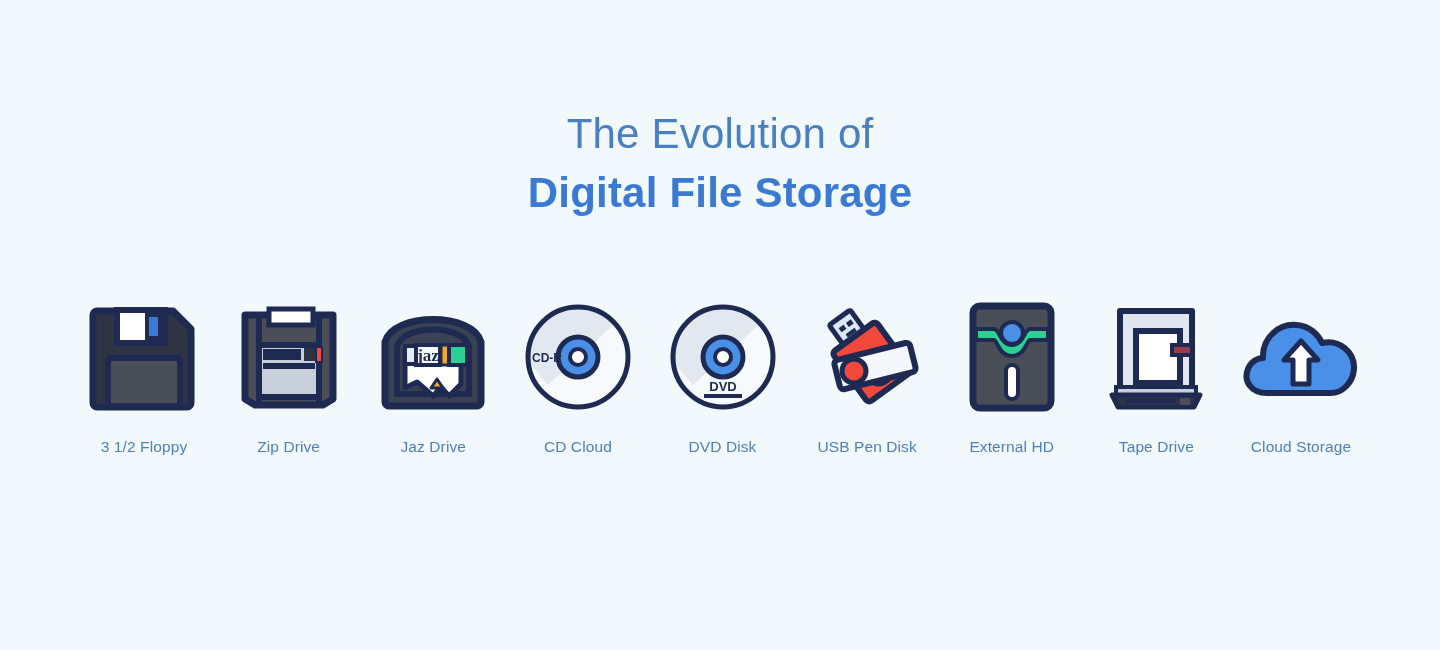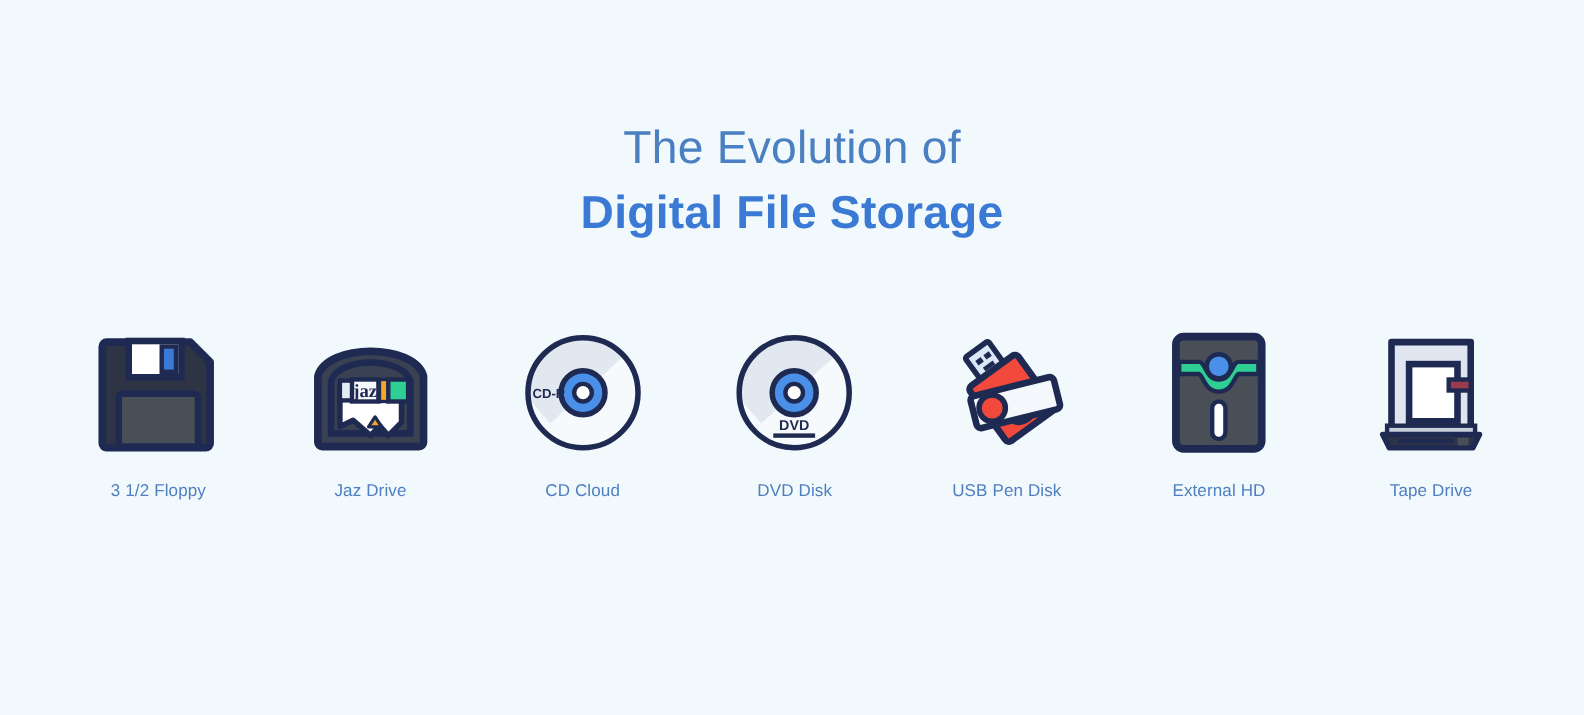--- a/index.html
+++ b/index.html
@@ -93,20 +93,36 @@
         <svg width="108" height="108" viewBox="0 0 108 108">
           <path d="M7 8 h76 l18 18 v74 a4 4 0 0 1 -4 4 H7 a4 4 0 0 1 -4 -4 V12 a4 4 0 0 1 4 -4 z" fill="#2e3444" stroke="#1e2a52" stroke-width="7" stroke-linejoin="round"></path>
           <rect x="27" y="7" width="48" height="33" fill="#ffffff" stroke="#1e2a52" stroke-width="6"></rect>
           <rect x="57" y="12" width="13" height="23" fill="#3b7ad4" stroke="#1e2a52" stroke-width="4"></rect>
           <rect x="18" y="55" width="72" height="48" rx="3" fill="#4a4f57" stroke="#1e2a52" stroke-width="6"></rect>
         </svg>
       </div>
       <div class="caption">3 1/2 Floppy</div>
     </div>
 
+    <div class="item">
+      <div class="art">
+        <svg width="104" height="112" viewBox="0 0 104 112">
+          <path d="M8 14 h88 v84 l-10 6 H18 l-10 -6 z" fill="#4a4f57" stroke="#1e2a52" stroke-width="7" stroke-linejoin="round"></path>
+          <path d="M22 12 v92" stroke="#1e2a52" stroke-width="6"></path>
+          <path d="M82 12 v92" stroke="#1e2a52" stroke-width="6"></path>
+          <rect x="32" y="8" width="44" height="16" fill="#ffffff" stroke="#1e2a52" stroke-width="5"></rect>
+          <rect x="22" y="44" width="60" height="52" fill="#c7cfda" stroke="#1e2a52" stroke-width="6"></rect>
+          <rect x="26" y="48" width="38" height="11" fill="#1e2a52"></rect>
+          <rect x="26" y="62" width="52" height="6" fill="#1e2a52"></rect>
+          <rect x="67" y="47" width="11" height="13" fill="#2e3444"></rect>
+          <rect x="79" y="46" width="6" height="15" fill="#f2493d" stroke="#1e2a52" stroke-width="2"></rect>
+        </svg>
+      </div>
+      <div class="caption">Zip Drive</div>
+    </div>
 
     <div class="item">
       <div class="art">
         <svg width="108" height="110" viewBox="0 0 108 110">
           <path d="M6 40 C 14 10, 94 10, 102 40 V100 a4 4 0 0 1 -4 4 H10 a4 4 0 0 1 -4 -4 z" fill="#3a4152" stroke="#1e2a52" stroke-width="7" stroke-linejoin="round"></path>
           <path d="M18 44 C 26 22, 82 22, 90 44 V92 H18 z" fill="#3a4152" stroke="#1e2a52" stroke-width="6"></path>
           <path d="M26 48 h56 v34 l-12 12 l-8 -9 l-8 9 l-16 -14 l-12 6 z" fill="#ffffff" stroke="#1e2a52" stroke-width="5" stroke-linejoin="round"></path>
           <rect x="26" y="44" width="12" height="18" fill="#e4ecf5" stroke="#1e2a52" stroke-width="4"></rect>
           <rect x="37" y="43" width="24" height="20" fill="#f7fafc" stroke="#1e2a52" stroke-width="4"></rect>
           <text x="49" y="59" font-family="Liberation Serif, serif" font-size="17" font-weight="700" fill="#1e2a52" text-anchor="middle">jaz</text>
@@ -201,15 +217,24 @@
           <rect x="66" y="44" width="20" height="10" fill="#9b3b4e" stroke="#1e2a52" stroke-width="4"></rect>
           <rect x="10" y="86" width="80" height="8" fill="#c7cfda" stroke="#1e2a52" stroke-width="4"></rect>
           <path d="M6 94 h88 l-6 12 H12 z" fill="#2e3444" stroke="#1e2a52" stroke-width="5" stroke-linejoin="round"></path>
           <rect x="20" y="98" width="50" height="4" fill="#1e2a52"></rect>
           <rect x="74" y="97" width="10" height="7" fill="#4a4f57"></rect>
         </svg>
       </div>
       <div class="caption">Tape Drive</div>
     </div>
 
+    <div class="item">
+      <div class="art">
+        <svg width="124" height="96" viewBox="0 0 124 96">
+          <path d="M28 84 C 12 84, 4 72, 9 60 C 12 52, 19 49, 24 49 C 23 28, 41 14, 58 16 C 70 17, 79 25, 83 34 C 100 30, 116 43, 115 60 C 114 74, 103 84, 92 84 z" fill="#4a90e8" stroke="#1e2a52" stroke-width="6" stroke-linejoin="round"></path>
+          <path d="M62 32 l17 19 h-9 v24 h-16 v-24 h-9 z" fill="#ffffff" stroke="#1e2a52" stroke-width="5" stroke-linejoin="round"></path>
+        </svg>
+      </div>
+      <div class="caption">Cloud Storage</div>
+    </div>
 
   </div>
 </div>
 
 </body></html>

